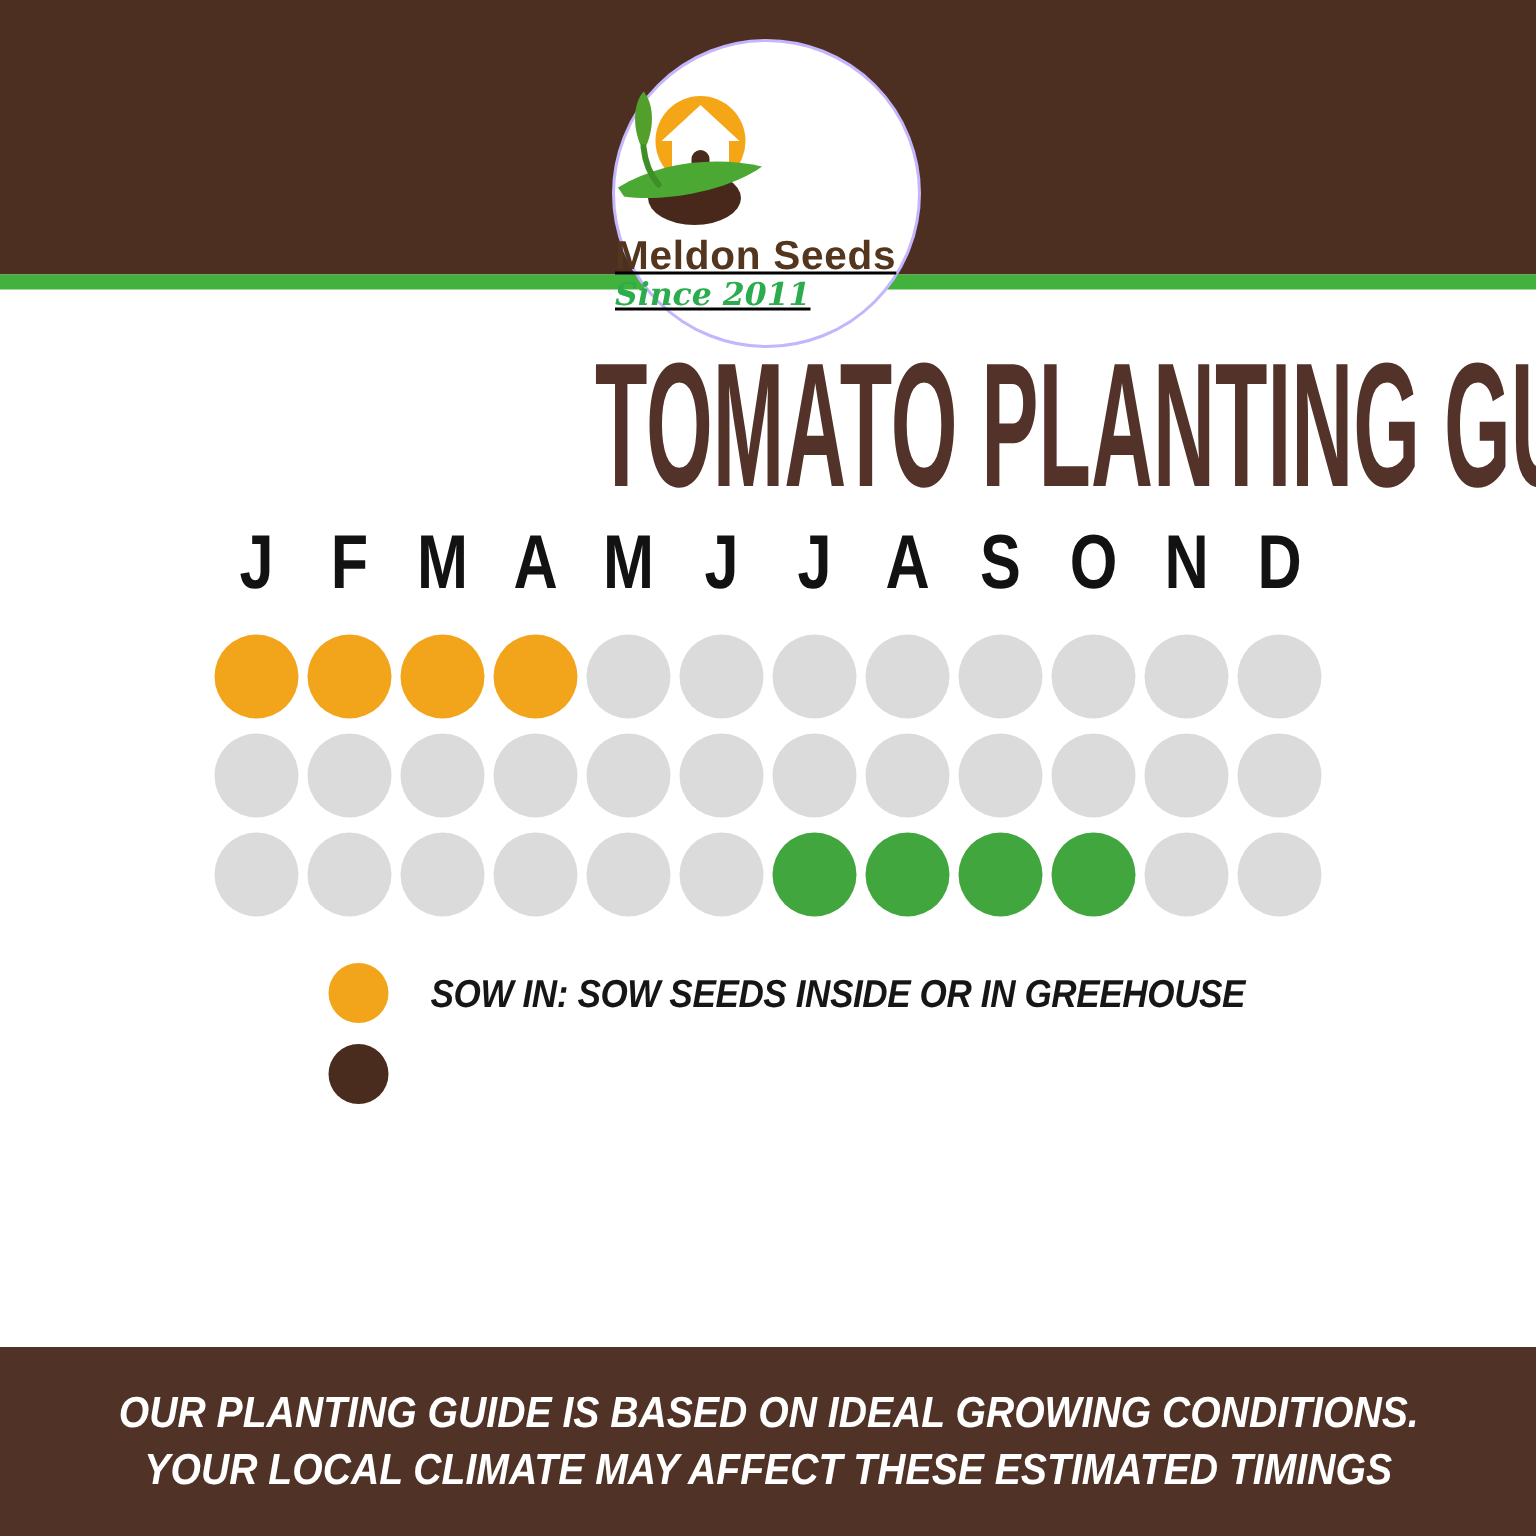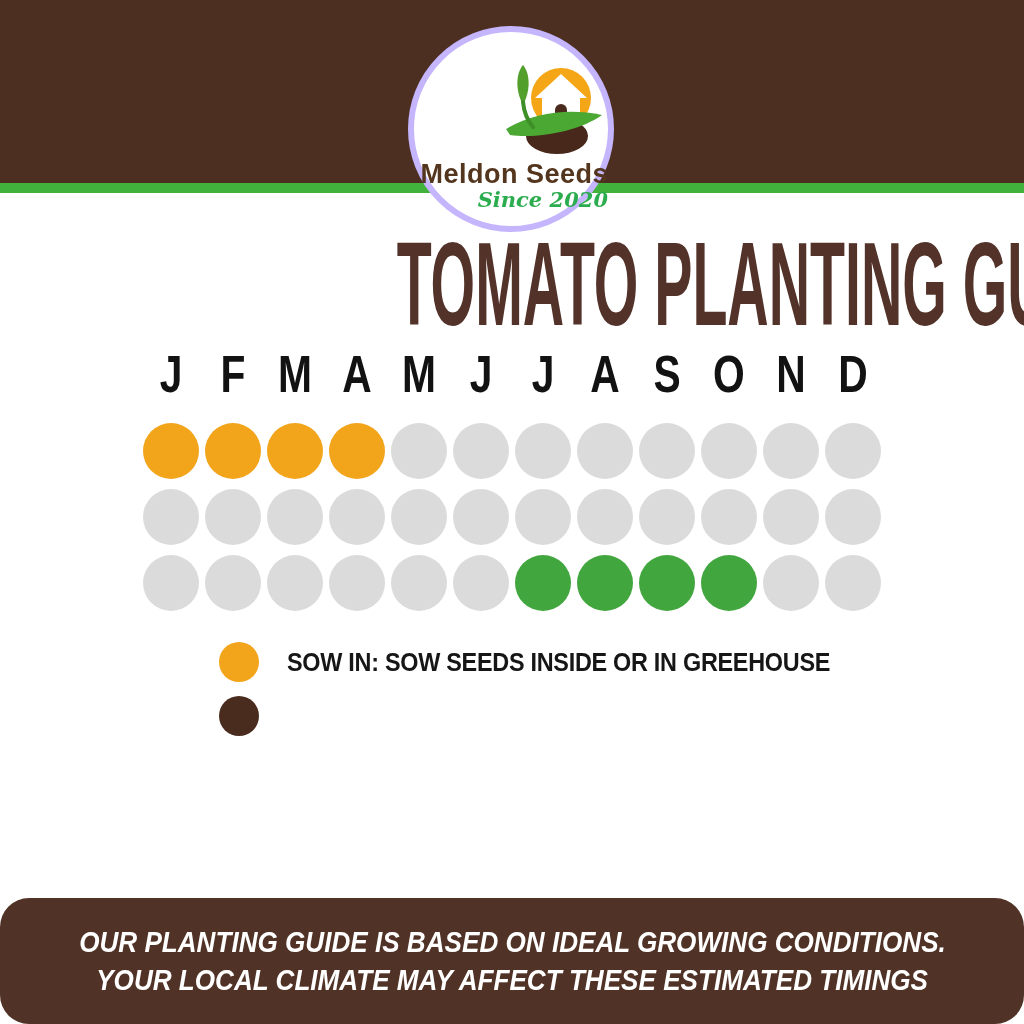--- a/index.html
+++ b/index.html
@@ -4,42 +4,42 @@
 <style>
   html,body{margin:0;padding:0;background:#e9e9e9;}
   .canvas{
     position:relative;width:1024px;height:1024px;background:#ffffff;
     overflow:hidden;font-family:"Liberation Sans",sans-serif;margin:0 auto;
   }
   .header-band{position:absolute;top:0;left:0;width:1024px;height:183px;}
   .header-stripe{position:absolute;top:183px;left:0;width:1024px;height:10px;}
   .logo-circle{
     position:absolute;left:408px;top:26px;width:206px;height:206px;
-    background:#ffffff;border:6px solid #c4b5fd;border-radius:50%;
-    display:flex;flex-direction:column;align-items:flex-end;z-index:5;box-sizing:border-box;
+    background:#ffffff;border:2px solid #c4b5fd;border-radius:50%;
+    display:flex;flex-direction:column;align-items:flex-start;z-index:5;box-sizing:border-box;text-decoration:underline;
   }
   .logo-art{margin-top:32px;}
   .brand-name{font-size:27px;font-weight:bold;letter-spacing:.5px;line-height:28px;margin-top:4px;white-space:nowrap;}
   .brand-tagline{font-family:"DejaVu Serif",serif;font-style:italic;font-weight:bold;font-size:21px;line-height:24px;white-space:nowrap;}
   .title{position:absolute;top:236px;left:0;width:1024px;margin:0;text-align:center;}
   .title-text{
     display:inline-block;font-size:118px;line-height:96px;font-weight:800;
     white-space:nowrap;transform:scaleX(.485);transform-origin:50% 50%;
   }
   .months-row{position:absolute;left:143px;top:344px;display:grid;grid-template-columns:repeat(12,56px);column-gap:6px;}
   .month{
     width:56px;height:60px;display:flex;align-items:center;justify-content:center;
     font-size:51px;font-weight:700;color:#121212;transform:scaleX(.8);
   }
   .dot-grid{
     position:absolute;left:143px;top:423px;display:grid;
     grid-template-columns:repeat(12,56px);column-gap:6px;row-gap:10px;
   }
   .dot{width:56px;height:56px;border-radius:50%;}
-  .legend{position:absolute;left:219px;top:642px;display:flex;flex-direction:column;gap:14px;}
+  .legend{position:absolute;left:219px;top:642px;display:flex;flex-direction:column;gap:14px;font-style:italic;}
   .legend-item{display:flex;align-items:center;gap:28px;}
   .legend-dot{width:40px;height:40px;border-radius:50%;flex:0 0 40px;}
   .legend-text{display:flex;flex-direction:column;}
   .legend-line{
     font-size:26px;font-weight:700;color:#161616;line-height:32px;
     white-space:nowrap;transform:scaleX(.9);transform-origin:left center;letter-spacing:-.3px;
   }
   .footer-band{
     position:absolute;left:0;top:898px;width:1024px;height:126px;
     display:flex;flex-direction:column;justify-content:center;align-items:center;gap:5px;
@@ -61,21 +61,21 @@
     <svg class="logo-art" viewBox="0 0 104 92" width="104" height="92" aria-hidden="true">
       <circle cx="57" cy="34" r="30" fill="#F4A617"></circle>
       <polygon points="57,10 83,34 76,34 76,54 38,54 38,34 31,34" fill="#ffffff"></polygon>
       <path d="M51,54 v-8 a6,6 0 0 1 12,0 v8 z" fill="#4A2A1C"></path>
       <ellipse cx="53" cy="72" rx="31" ry="18" fill="#48281A"></ellipse>
       <path d="M2,65 C30,48 66,44 98,51 C76,67 34,75 6,71 Z" fill="#4BA833"></path>
       <path d="M19,1 C26,9 27,26 19,41 C11,26 12,9 19,1 Z" fill="#529F2B"></path>
       <path d="M19,38 C20,48 23,56 29,63" stroke="#3E8F27" stroke-width="4" fill="none" stroke-linecap="round"></path>
     </svg>
     <div class="brand-name" style="color: rgb(84, 53, 29);">Meldon Seeds</div>
-    <div class="brand-tagline" style="color: rgb(43, 172, 78);">Since 2020</div>
+    <div class="brand-tagline" style="color: rgb(43, 172, 78);">Since 2011</div>
   </div>
 
   <h1 class="title"><span class="title-text" style="color: rgb(82, 50, 41);">TOMATO PLANTING GUIDE</span></h1>
 
   <div class="months-row">
       <div class="month">J</div>
       <div class="month">F</div>
       <div class="month">M</div>
       <div class="month">A</div>
       <div class="month">M</div>
@@ -133,18 +133,18 @@
       <div class="legend-text">
         <div class="legend-line">SOW IN: SOW SEEDS INSIDE OR IN GREEHOUSE</div>
         <div class="legend-line"></div>
       </div>
     </div>
     <div class="legend-item">
       <span class="legend-dot" style="background: rgb(74, 44, 30);"></span>
     </div>
   </div>
 
-  <div class="footer-band" style="background: rgb(80, 50, 38); border-radius: 29px;">
+  <div class="footer-band" style="background: rgb(80, 50, 38);">
     <div class="footer-line" style="color: rgb(255, 255, 255);">OUR PLANTING GUIDE IS BASED ON IDEAL GROWING CONDITIONS.</div>
     <div class="footer-line" style="color: rgb(255, 255, 255);">YOUR LOCAL CLIMATE MAY AFFECT THESE ESTIMATED TIMINGS</div>
   </div>
 
 </div>
 
 </body></html>

